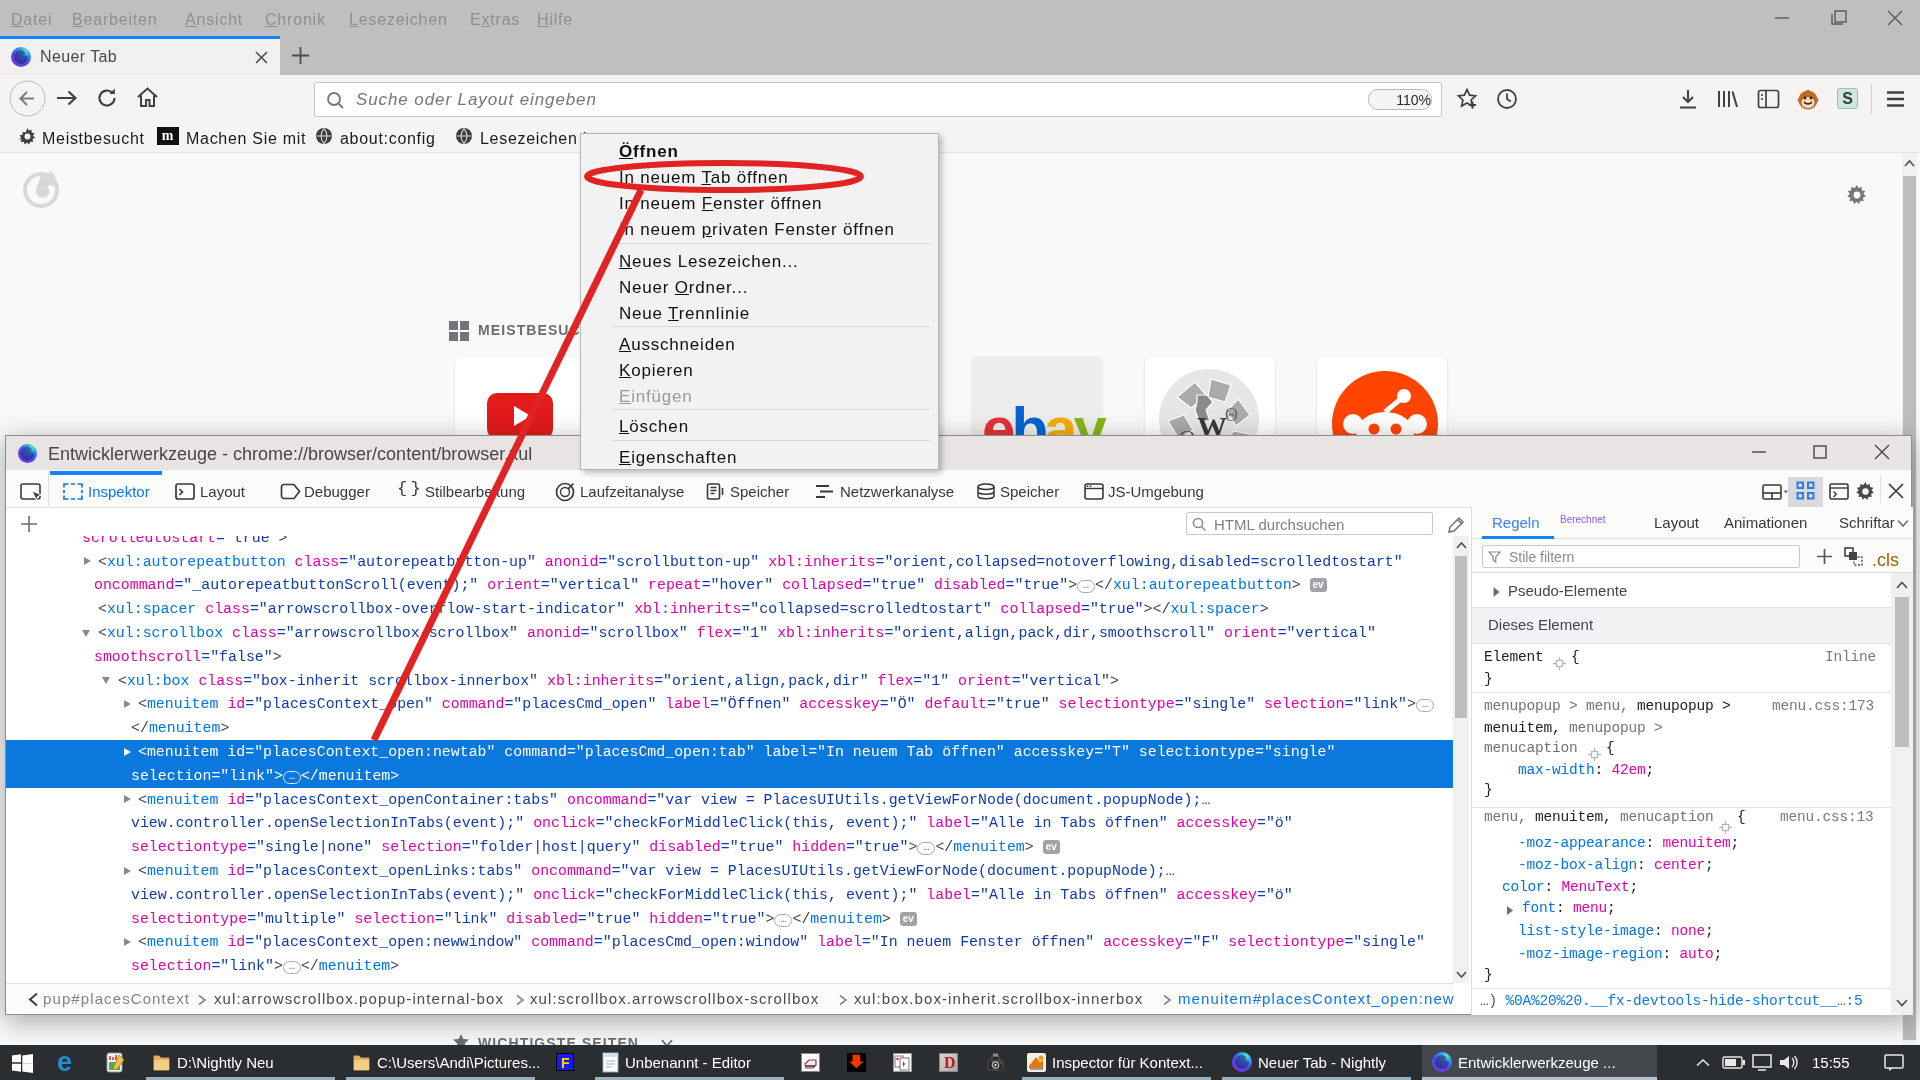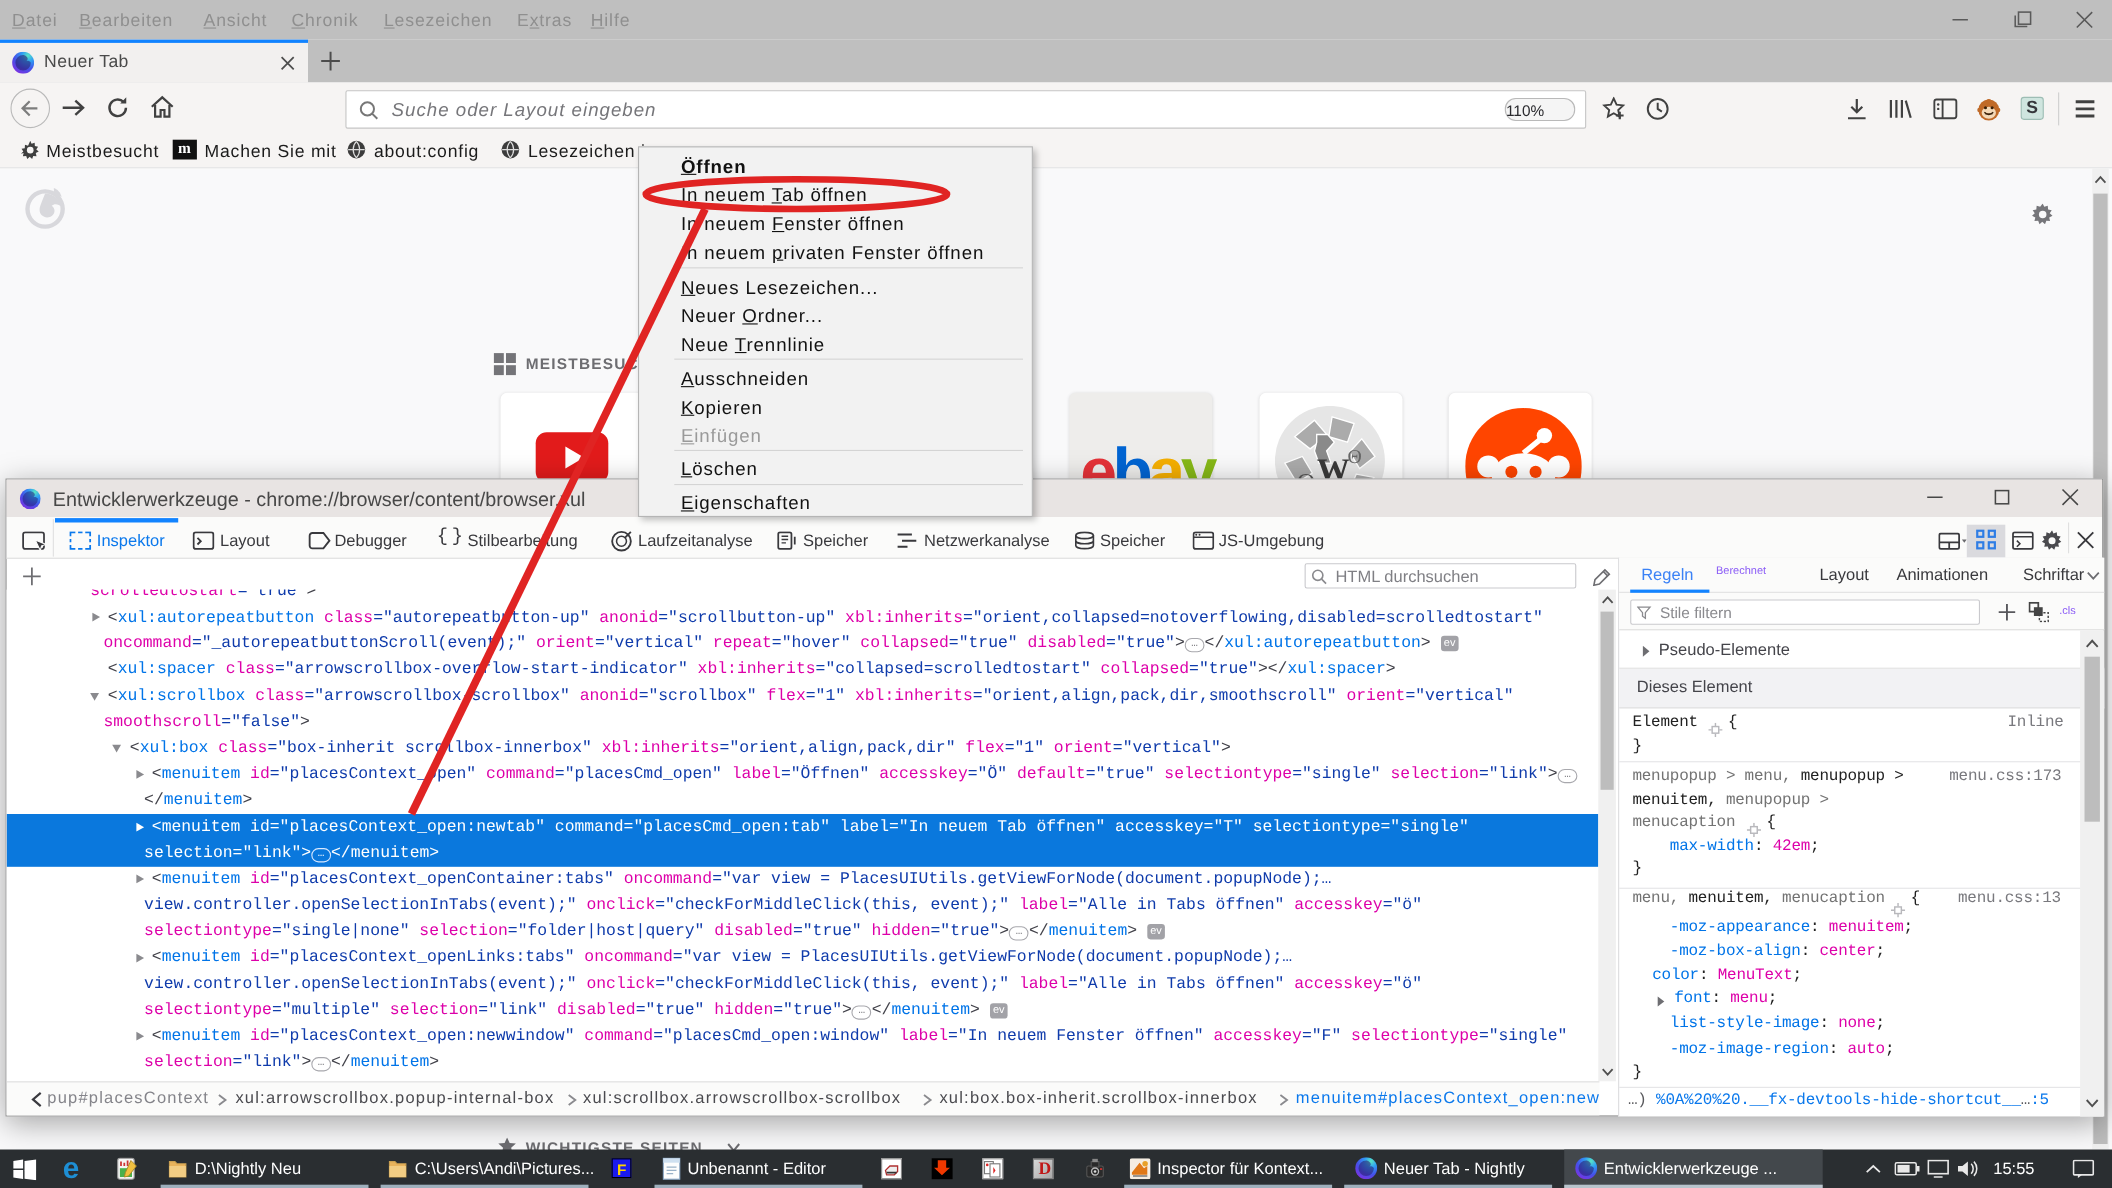--- a/index.html
+++ b/index.html
@@ -25,21 +25,21 @@
 #dttabs{position:absolute;left:0;top:34px;width:100%;height:38px;background:#fbfbfa;border-bottom:1px solid #dedede}
 .dtt{position:absolute;top:13px;font-size:15px;color:#39393d;white-space:nowrap}
 #markup{position:absolute;left:0;top:100px;width:1448px;height:447px;background:#fff;overflow:hidden;font-family:"Liberation Mono",monospace;font-size:14.9px;letter-spacing:0}
 .cl{position:absolute;white-space:pre;line-height:20px}
 .wt,.wt span{color:#fff}.t{color:#0074e8}.a{color:#dd00a9}.v{color:#0f3bab}.p{color:#42424a}
 .tw{position:absolute;width:0;height:0;border-left:7px solid #8a8a8e;border-top:4.5px solid transparent;border-bottom:4.5px solid transparent}
 .twd{position:absolute;width:0;height:0;border-top:7px solid #8a8a8e;border-left:4.5px solid transparent;border-right:4.5px solid transparent}
 #hlrow{position:absolute;left:0;top:204px;width:1447px;height:48px;background:#0a78dd}
 .pill{display:inline-block;width:18px;height:13px;border:1px solid #a8a8ad;border-radius:7px;color:#77777c;font-size:10px;line-height:10px;text-align:center;vertical-align:1px;letter-spacing:0}
 .pillw{border-color:#d8e8ff;color:#fff}
-.evb{display:inline-block;height:14px;background:#a2a2a7;color:#fff;border-radius:3px;padding:0 3px;font-family:"Liberation Sans",sans-serif;font-size:10px;font-weight:normal;line-height:14px;vertical-align:1px;letter-spacing:0}
+.evb{display:inline-block;height:14px;background:#a2a2a7;color:#fff;border-radius:3px;padding:0 3px;font-family:"Liberation Sans",sans-serif;font-size:10px;font-weight:bold;line-height:14px;vertical-align:1px;letter-spacing:0}
 
 #rpanel{position:absolute;left:1465px;top:71px;width:441px;height:508px;background:#fff;border-left:1px solid #dcdcde}
 .rsel{color:#737373}.rselm{color:#222}.pn{color:#0074e8}.pv{color:#dd00a9}
 
 #crumbs{position:absolute;left:0;top:547px;width:1448px;height:31px;background:#fbfbfa;border-top:1px solid #dedede;font-size:15px;letter-spacing:1.1px;color:#4a4a4f;white-space:nowrap;overflow:hidden}
 
 #ctxmenu{position:absolute;left:580px;top:133px;width:359px;height:337px;background:#f2f2f2;border:1px solid #b5b5b5;box-shadow:3px 3px 6px rgba(0,0,0,.25);font-size:17px;color:#111;letter-spacing:.8px}
 #ctxmenu .it{position:absolute;left:38px;white-space:nowrap}
 #ctxmenu .sep{position:absolute;left:32px;right:8px;height:1px;background:#d4d4d4}
 
@@ -109,21 +109,21 @@
     </svg>
 <svg class="abs" style="left:136px;top:11px" width="23" height="23">
       <path d="M2 11 L11.5 2.5 L21 11 M5 9.5 V20 h5 v-6 h3.5 v6 H18 V9.5" fill="none" stroke="#414141" stroke-width="2"></path>
     </svg>
 <div id="urlbar">
 <svg class="abs" style="left:11px;top:8px" width="19" height="19">
         <circle cx="8" cy="8" r="6" fill="none" stroke="#777" stroke-width="1.8"></circle>
         <line x1="12.5" y1="12.5" x2="17" y2="17" stroke="#777" stroke-width="1.8"></line>
       </svg>
 <span class="abs" style="left:41px;top:7px;font-size:17px;font-style:italic;letter-spacing:.9px;color:#76767a">Suche oder Layout eingeben</span>
-<div class="abs" style="left:1053px;top:6px;width:64px;height:21px;border:1px solid #b9b9b9;border-radius:10px;background:#f5f5f5;text-align:left;font-size:14px;color:#2a2a2e;line-height:20px">110%</div>
+<div class="abs" style="left:1053px;top:6px;width:64px;height:21px;border:1px solid #b9b9b9;border-radius:10px;background:#f5f5f5;text-align:right;font-size:14px;color:#2a2a2e;line-height:20px">110%</div>
 </div>
 <svg class="abs" style="left:1456px;top:13px" width="22" height="22">
       <path d="M11 1.5 l2.6 5.6 6 .7 -4.5 4.2 1.2 6 -5.3-3 -5.3 3 1.2-6 L2.4 7.8 l6-.7z" fill="none" stroke="#414141" stroke-width="1.7"></path>
       <path d="M16.5 13.5 v7 M13 17 h7" stroke="#414141" stroke-width="2"></path>
     </svg>
 <svg class="abs" style="left:1496px;top:13px" width="22" height="22">
       <circle cx="11" cy="11" r="9" fill="none" stroke="#414141" stroke-width="1.8"></circle>
       <path d="M11 5.5 V11 l3.8 2.5" fill="none" stroke="#414141" stroke-width="1.8"></path>
     </svg>
 <svg class="abs" style="left:1677px;top:13px" width="22" height="22">
@@ -453,21 +453,21 @@
         <span class="abs" style="left:26px;top:3px;font-size:14px;color:#8a8a8e">Stile filtern</span>
       </div>
 <svg class="abs" style="left:344px;top:41px" width="17" height="17">
         <path d="M8.5 1 V16 M1 8.5 H16" stroke="#58585c" stroke-width="1.7"></path>
       </svg>
 <svg class="abs" style="left:372px;top:40px" width="20" height="19">
         <rect x="1" y="1" width="8" height="8" fill="none" stroke="#444" stroke-width="1.6"></rect>
         <rect x="5" y="5" width="8" height="8" fill="#444"></rect>
         <rect x="10" y="10" width="8" height="8" fill="none" stroke="#444" stroke-width="1.3" stroke-dasharray="2 1.6"></rect>
       </svg>
-<span class="abs" style="left:400px;top:43px;font-size:10px;color:#8b5cf6">.cls</span>
+<span class="abs" style="left:400px;top:43px;font-size:18px;color:#a16207">.cls</span>
 <svg class="abs" style="left:20px;top:79px" width="9" height="12">
         <path d="M1.5 1 L7.5 6 L1.5 11z" fill="#6e6e72"></path>
       </svg>
 <span class="abs" style="left:36px;top:75px;font-size:15px;color:#44444a">Pseudo-Elemente</span>
 <div class="abs" style="left:0;top:100px;width:441px;height:1px;background:#dedede"></div>
 <div class="abs" style="left:0;top:101px;width:441px;height:36px;background:#f2f2f4;border-bottom:1px solid #dedede"></div>
 <span class="abs" style="left:16px;top:109px;font-size:15px;color:#44444a">Dieses Element</span>
 <div class="abs" style="left:0;top:137px;width:420px;height:371px;font-family:'Liberation Mono',monospace;font-size:14.5px;letter-spacing:-.2px">
 <div class="abs" style="left:12px;top:5.0px;white-space:pre"><span style="color:#222">Element</span></div>
 <svg class="abs" style="left:81px;top:13px" width="13" height="13">

